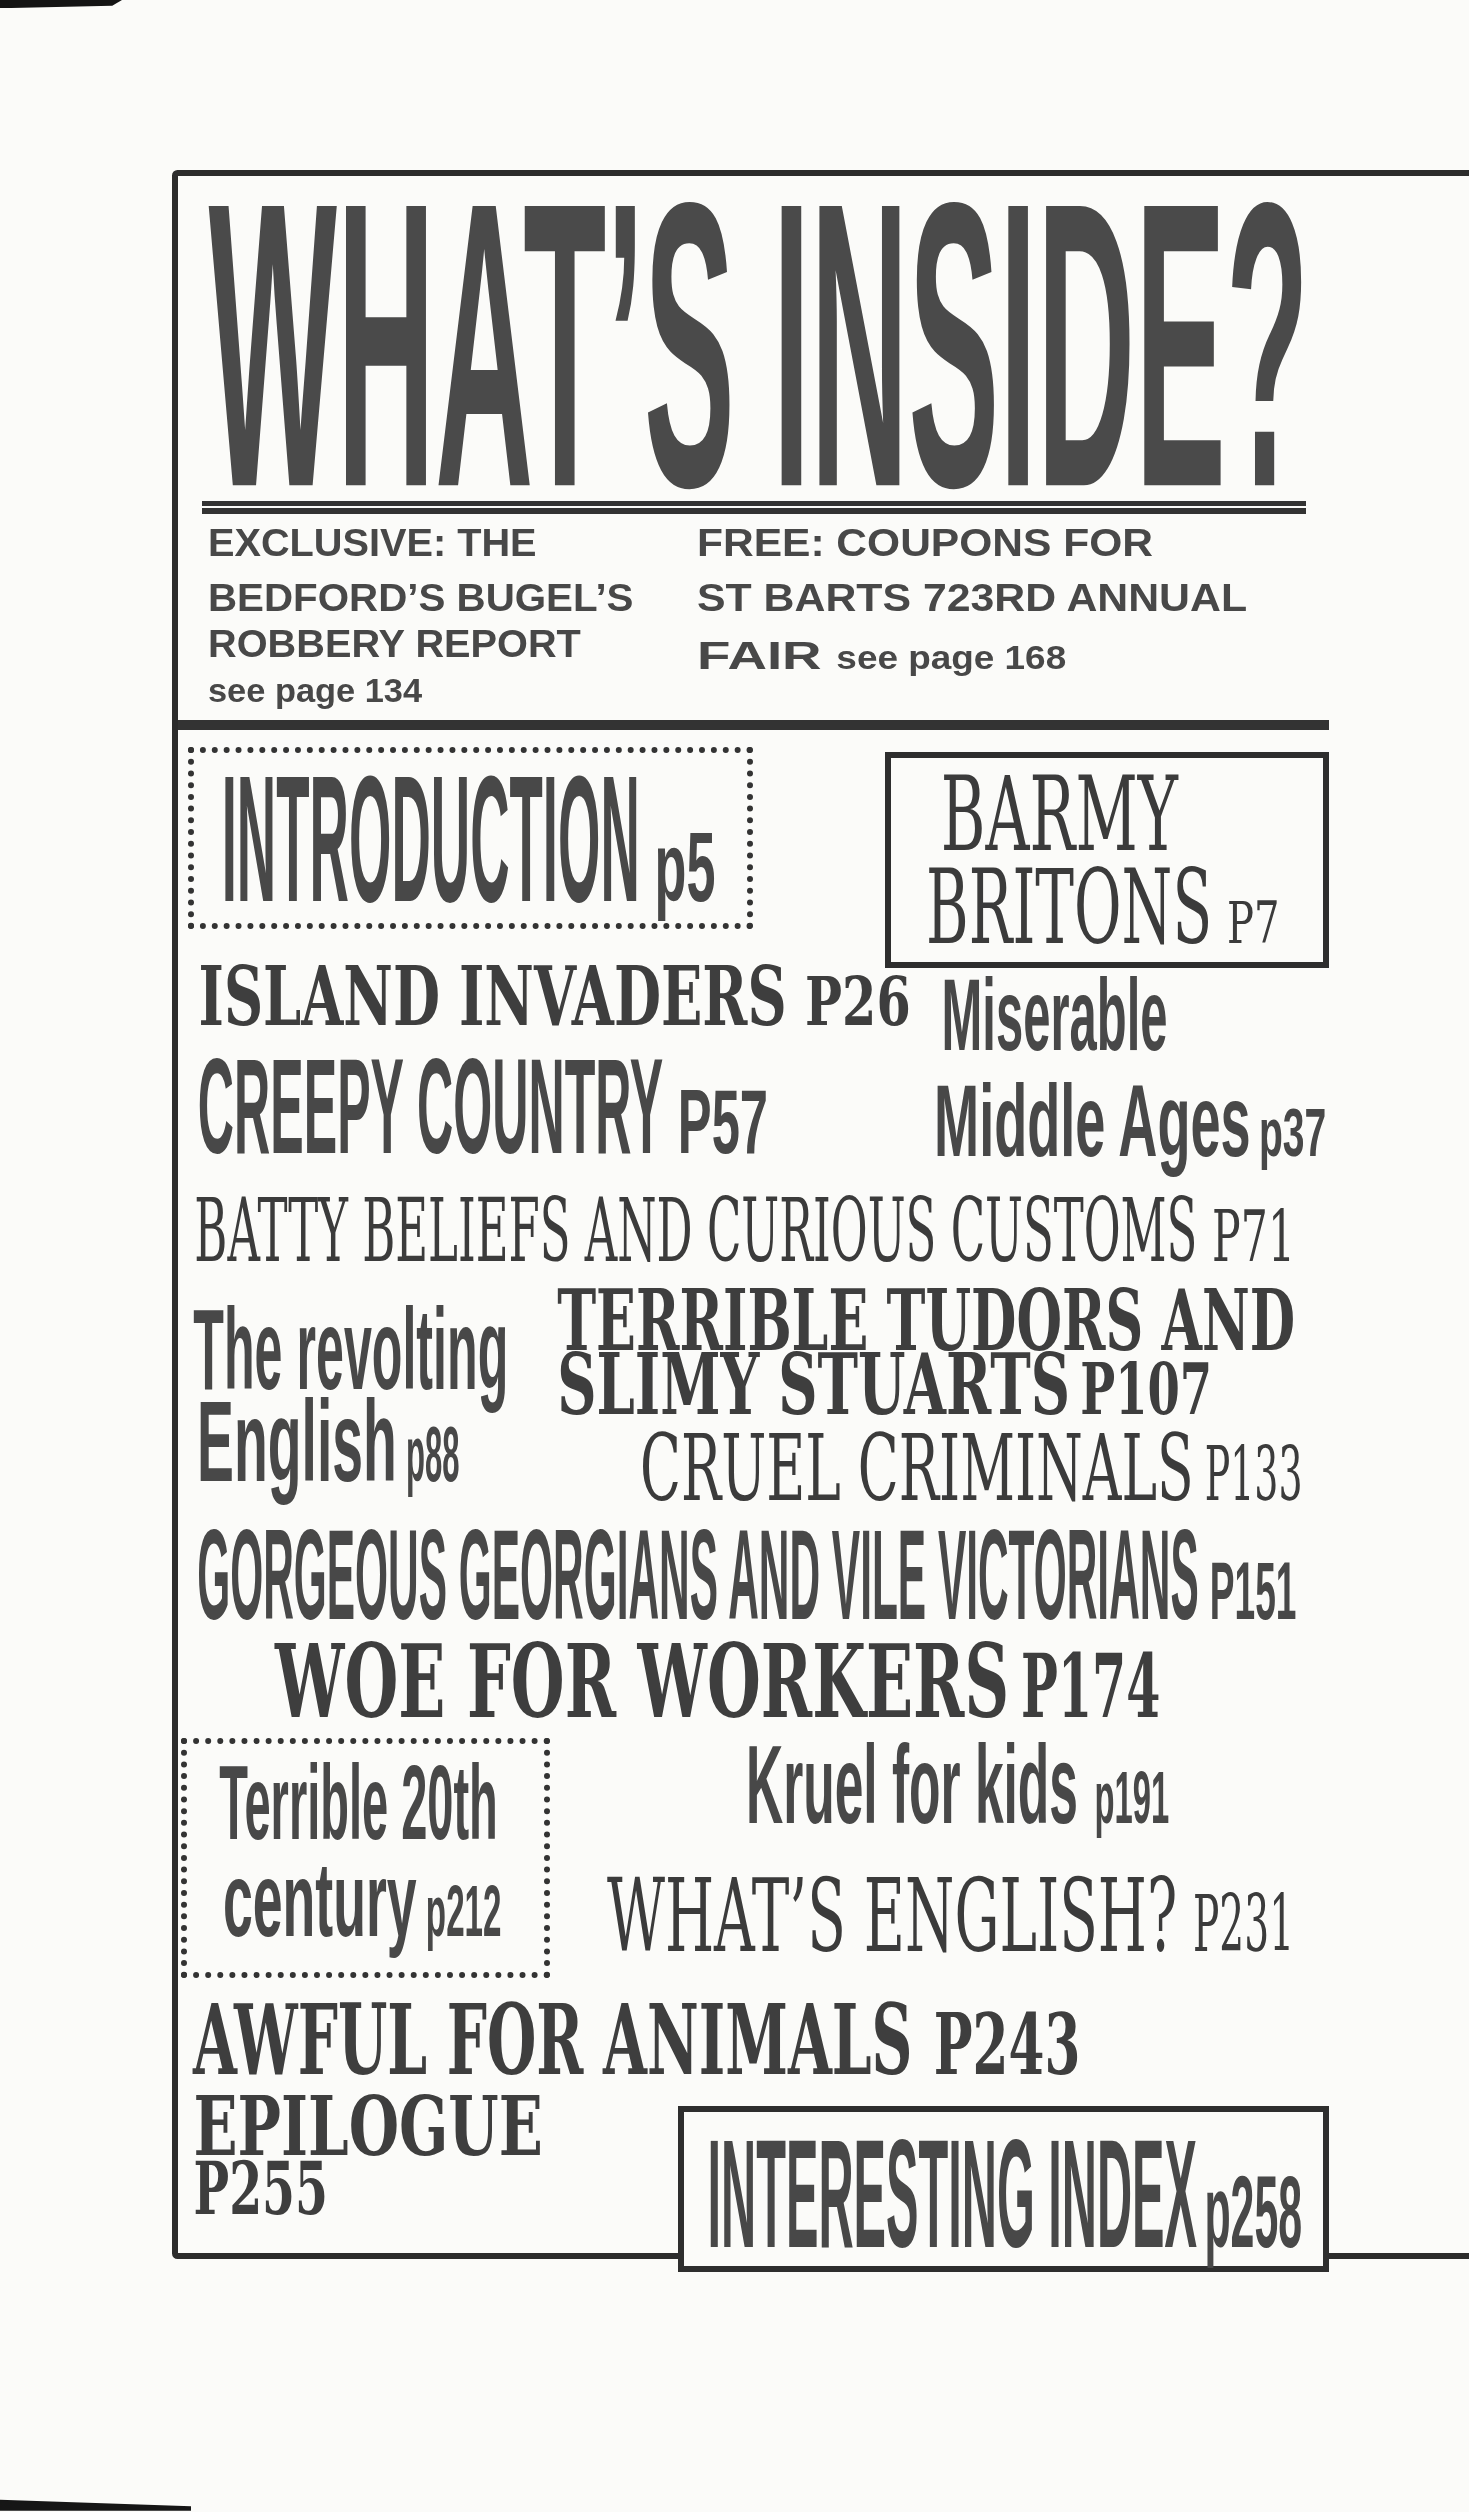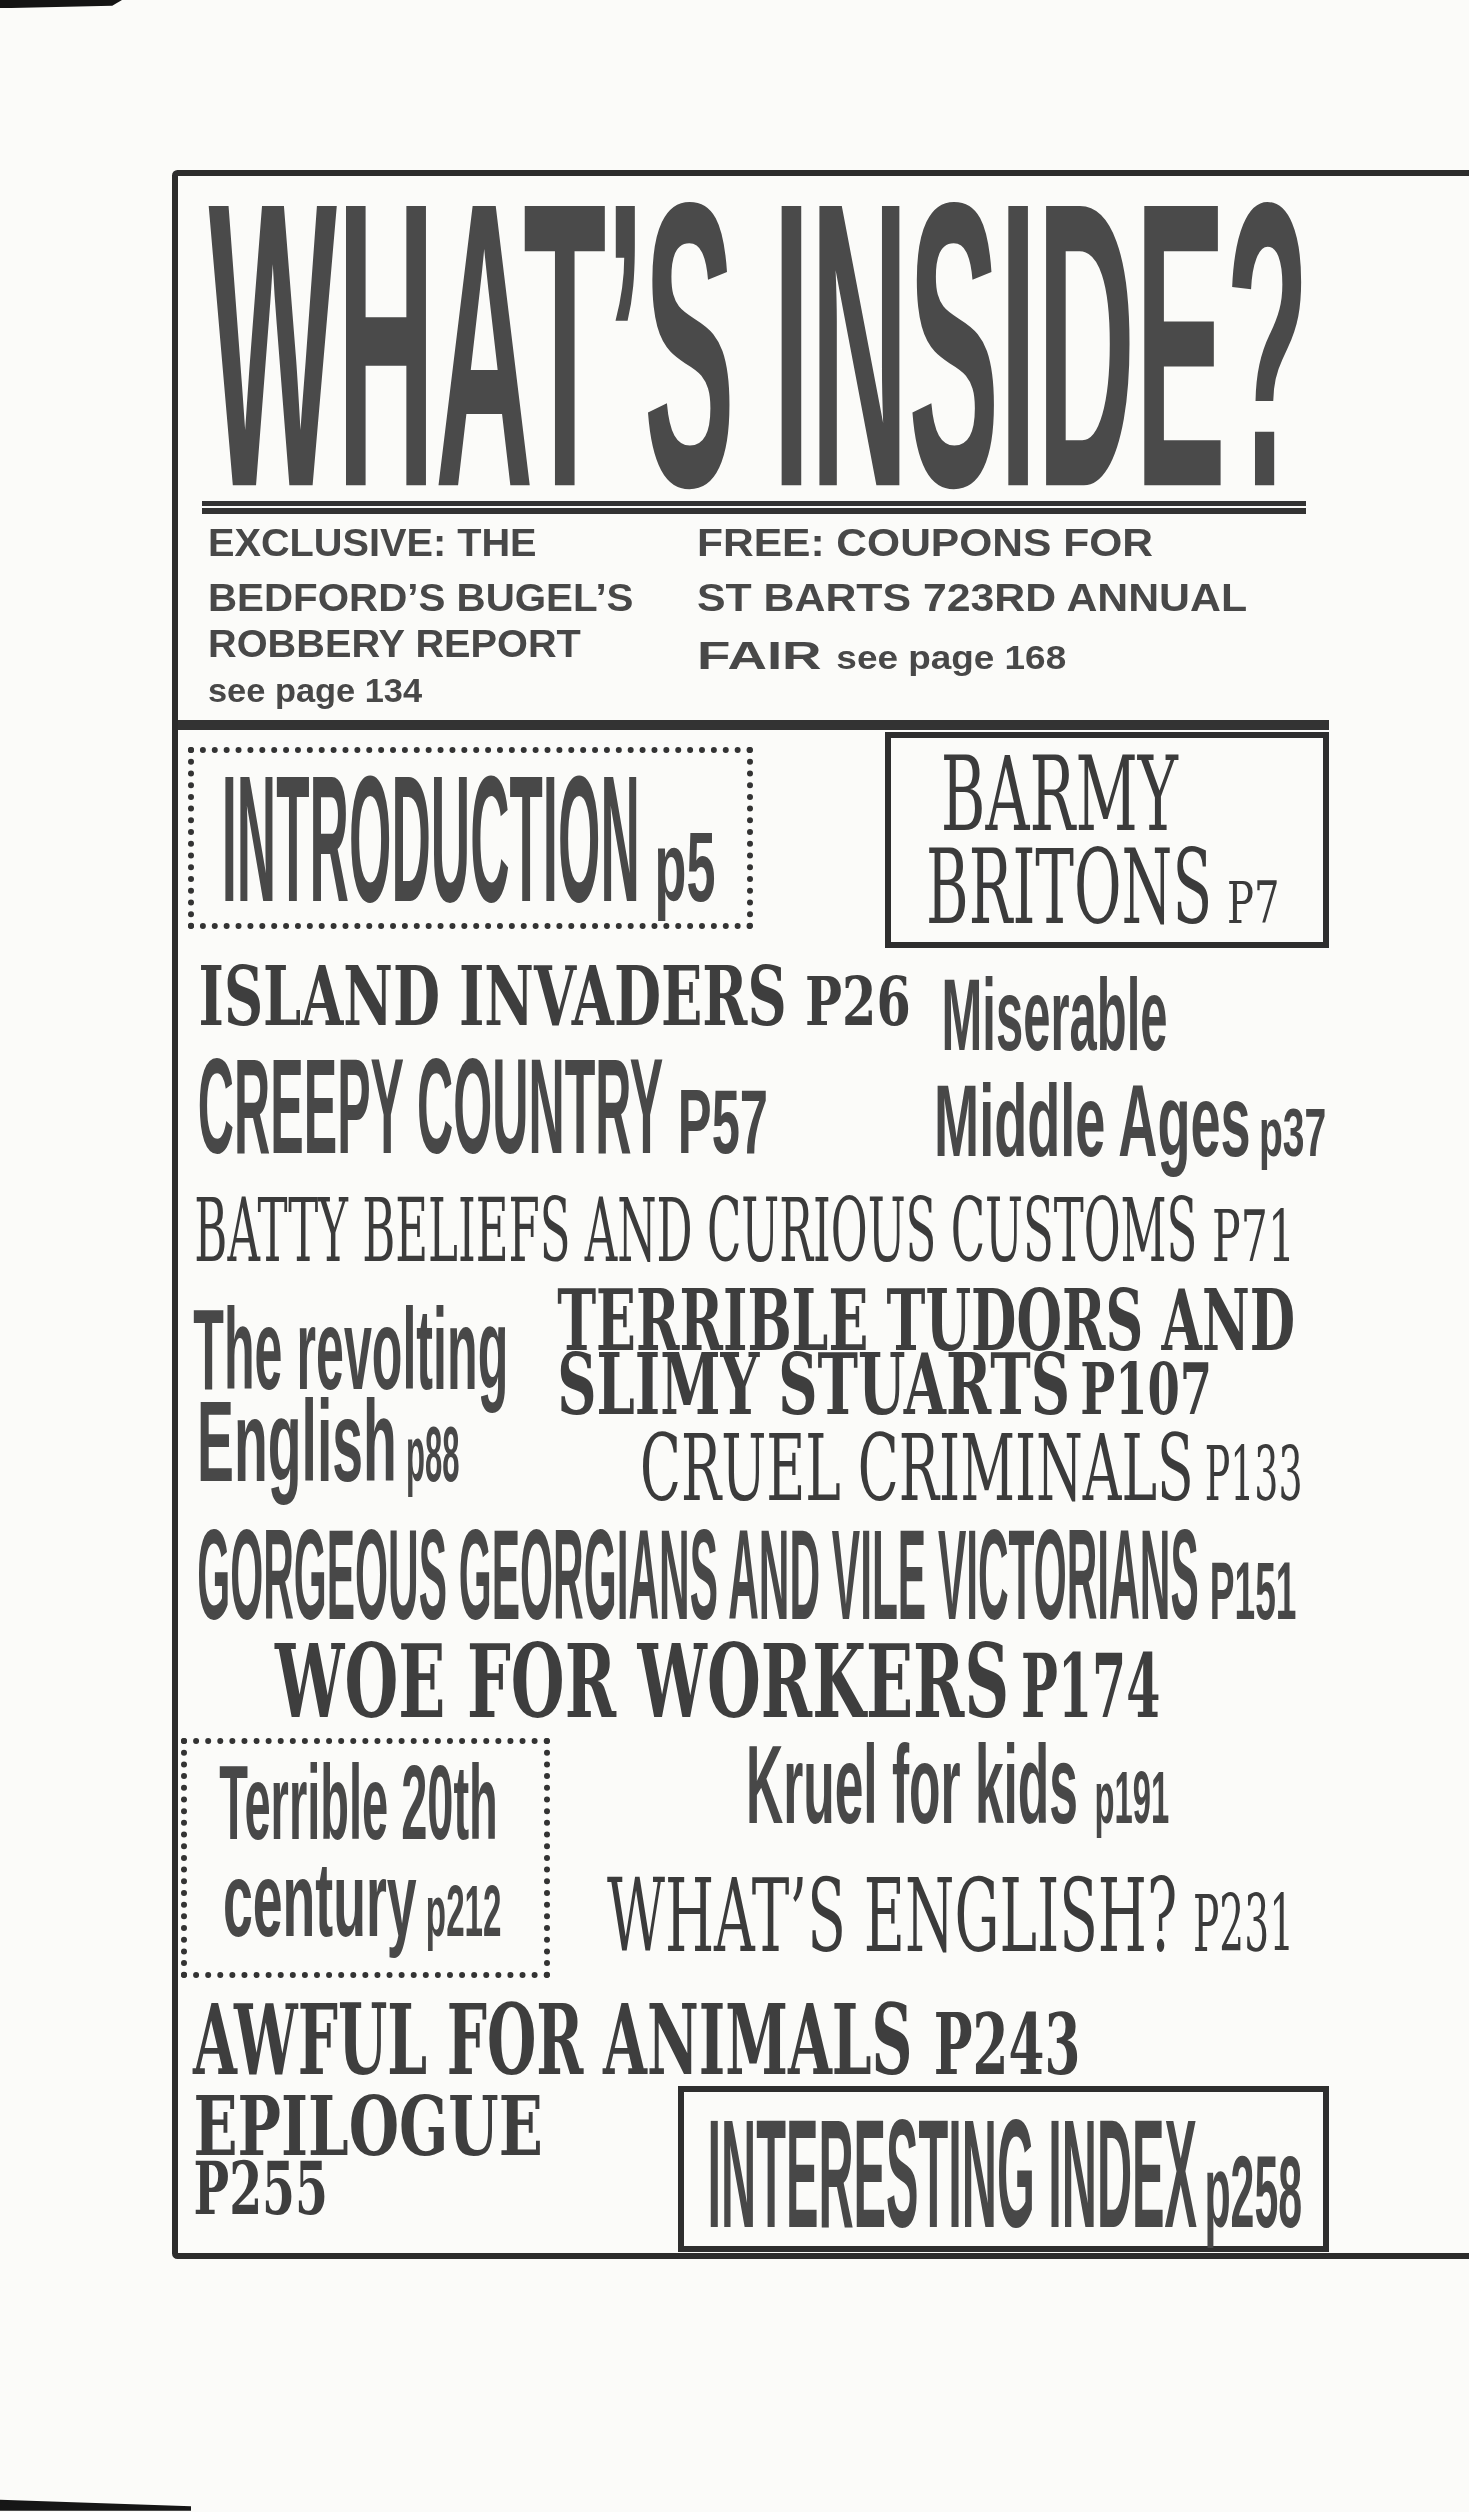--- a/index.html
+++ b/index.html
@@ -8,21 +8,21 @@
   .frame{position:absolute;left:172px;top:170px;width:1376px;height:2089px;
          border:6.5px solid #2c2c2c;border-radius:5.5px;box-sizing:border-box;background:#fbfbf9;}
   .h{position:absolute;overflow:visible;}
   .f-cond{font-family:"Liberation Sans",sans-serif;font-weight:bold;fill:#484848;}
   .f-slab{font-family:"DejaVu Serif",serif;font-weight:bold;fill:#3e3e3e;}
   .f-serif{font-family:"DejaVu Serif",serif;font-weight:normal;fill:#3b3b3b;}
   .t-title{fill:#4a4a4a;}
   .rule1{position:absolute;left:24px;top:325px;width:1104px;height:13px;
          background:linear-gradient(to bottom,#333 0 4.6px,#fbfbf9 4.6px 7.4px,#333 7.4px 13px);}
   .rule2{position:absolute;left:0;top:544px;width:1151px;height:10.2px;background:#333;}
-  .solid-box{position:absolute;border:6.5px solid #2e2e2e;box-sizing:border-box;background:#fbfbf9;}
+  .solid-box{position:absolute;border:6.5px solid #2e2e2e;box-sizing:border-box;background:#fbfbf9;margin-top:20px;}
   .dotted-box{position:absolute;border:6.5px dotted #333;box-sizing:border-box;background:#fbfbf9;text-align:right;}
   .barmy-box{left:707px;top:556px;width:444px;height:216px;}
   .intro-box{left:10.2px;top:571px;width:565px;height:182px;}
   .c20-box{left:2.8px;top:1562px;width:369px;height:240px;text-decoration:underline;}
   .index-box{left:500px;top:1910px;width:651px;height:166px;}
   .smudge-top{position:absolute;left:0;top:0;width:122px;height:8.3px;background:#141414;
               clip-path:polygon(0 0,100% 0,92% 70%,0 100%);}
   .smudge-bottom{position:absolute;left:0;top:2495px;width:191px;height:15.7px;background:#161616;
               clip-path:polygon(0 30%,100% 72%,100% 100%,0 100%);}
 </style>

